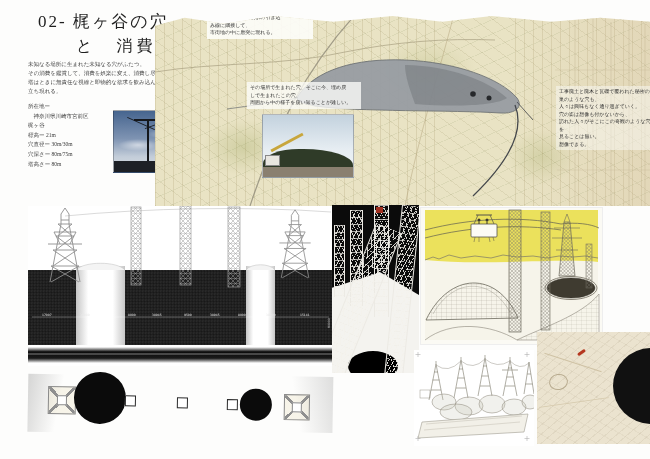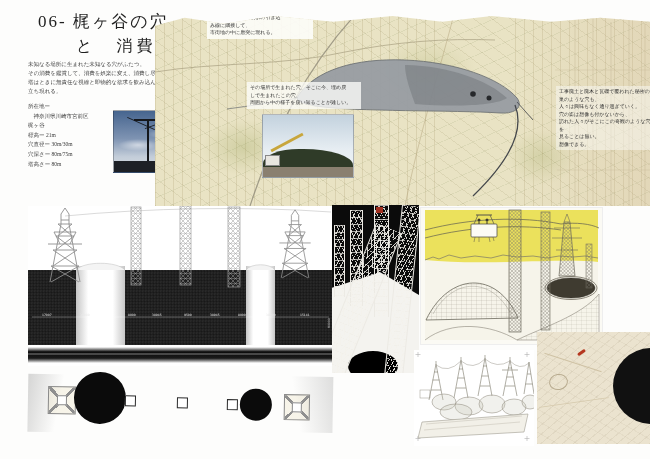--- a/index.html
+++ b/index.html
@@ -111,21 +111,21 @@
   .beige-line1{left:6px;top:30px;width:60px;height:1px;background:#cfc2a4;transform:rotate(18deg);}
   .beige-line2{left:2px;top:70px;width:70px;height:1px;background:#d5c9ac;transform:rotate(-8deg);}
 
   svg text{font-family:"DejaVu Sans",sans-serif;}
 </style>
 </head>
 <body>
 
 <div class="board">
 
-  <div class="abs title1">06- 梶ヶ谷の穴</div>
+  <div class="abs title1">02- 梶ヶ谷の穴</div>
   <div class="abs title2">と　消費の塔</div>
 
   <div class="abs intro">
     <div>未知なる場所に生まれた未知なる穴がふたつ。</div>
     <div>その消費を鑑賞して、消費を娯楽に変え、消費し尽くす。</div>
     <div>塔はときに無責任な視線と即物的な欲求を飲み込んで</div>
     <div>立ち現れる。</div>
   </div>
 
   <div class="abs siteinfo">

